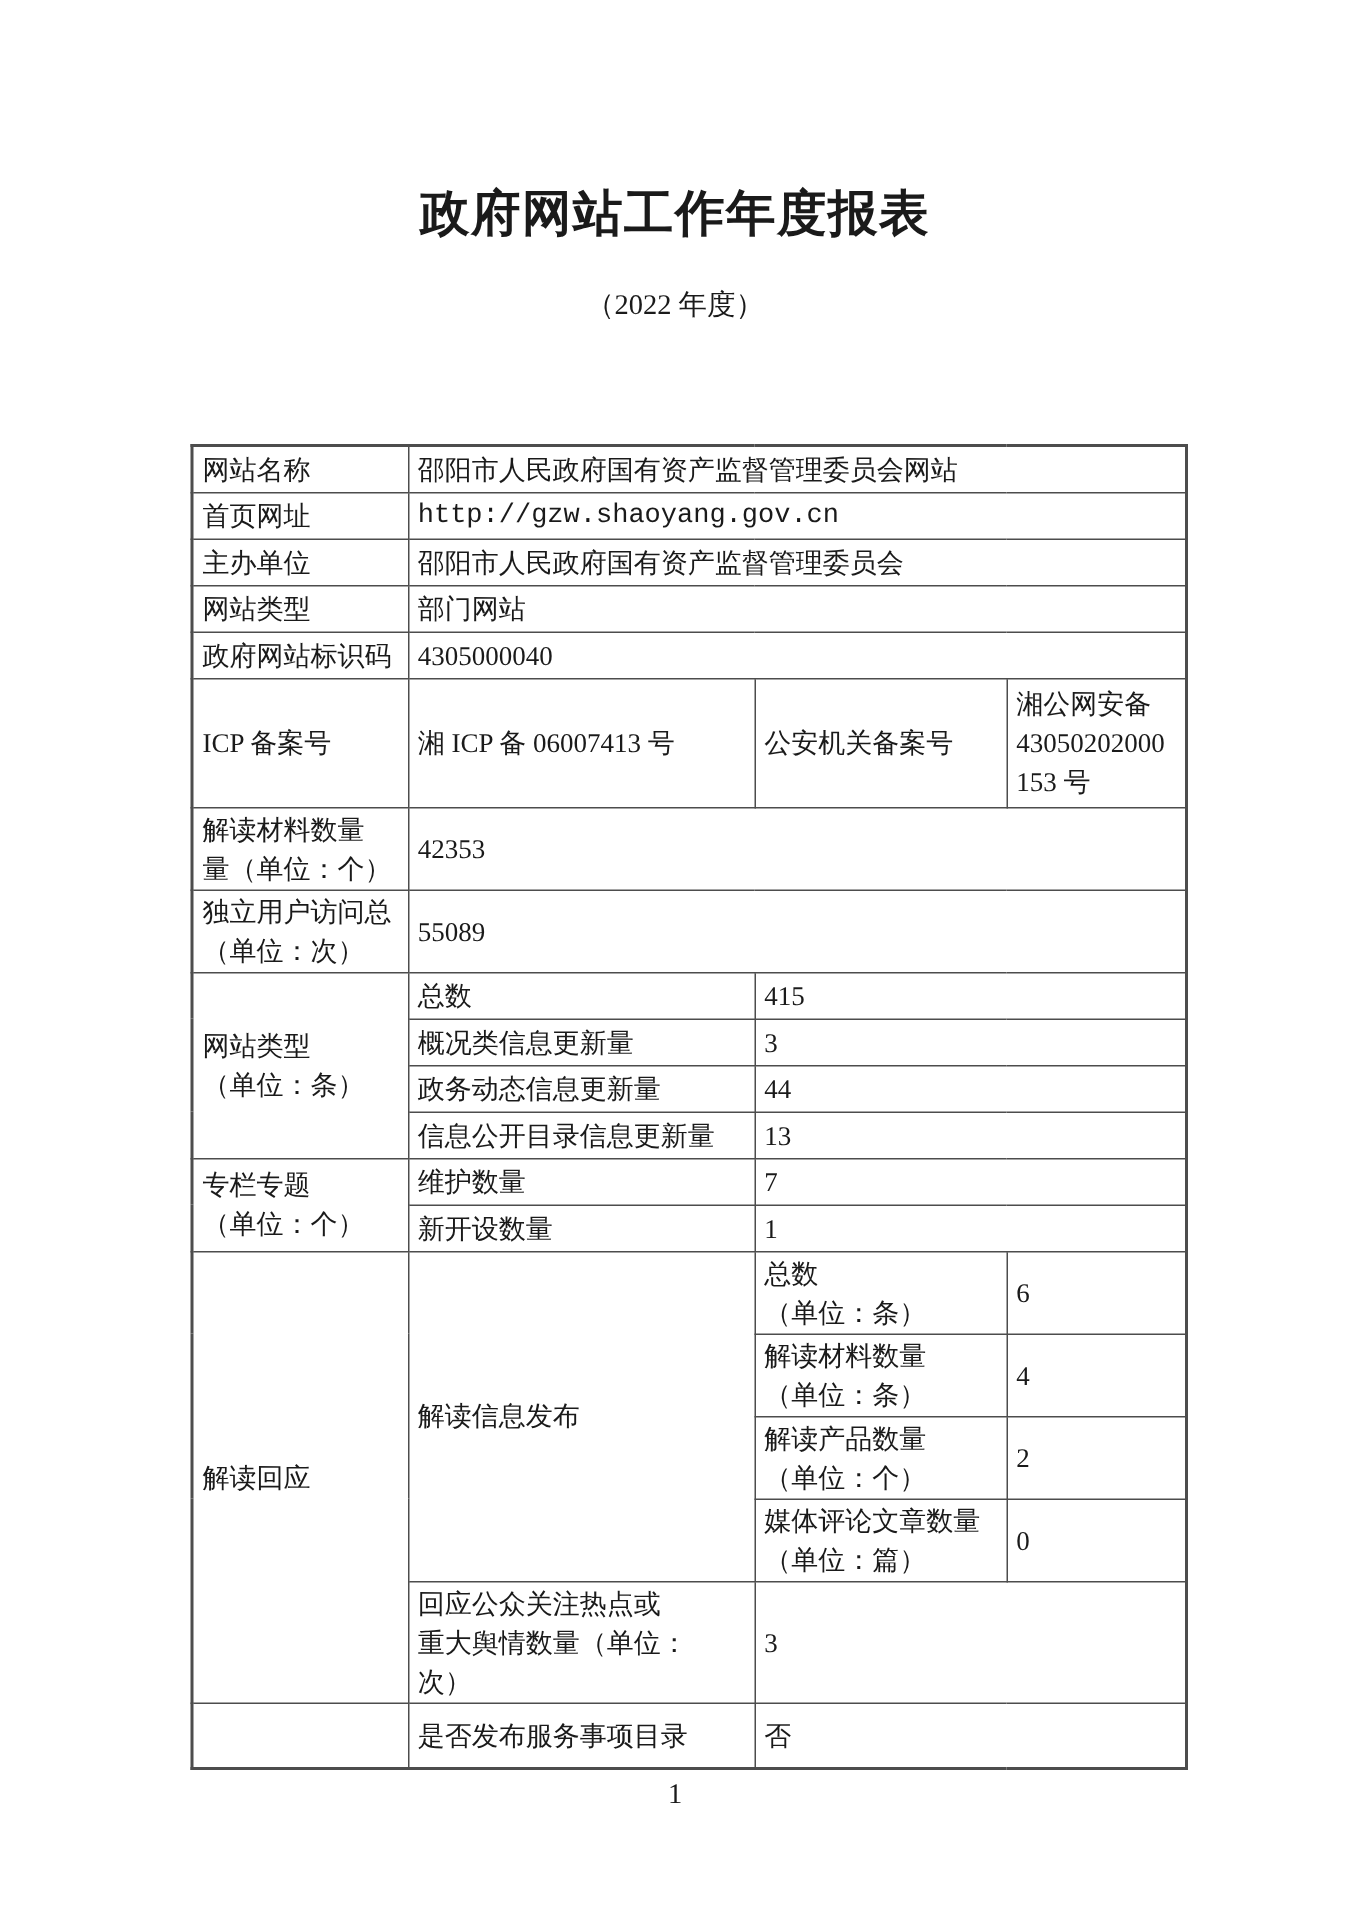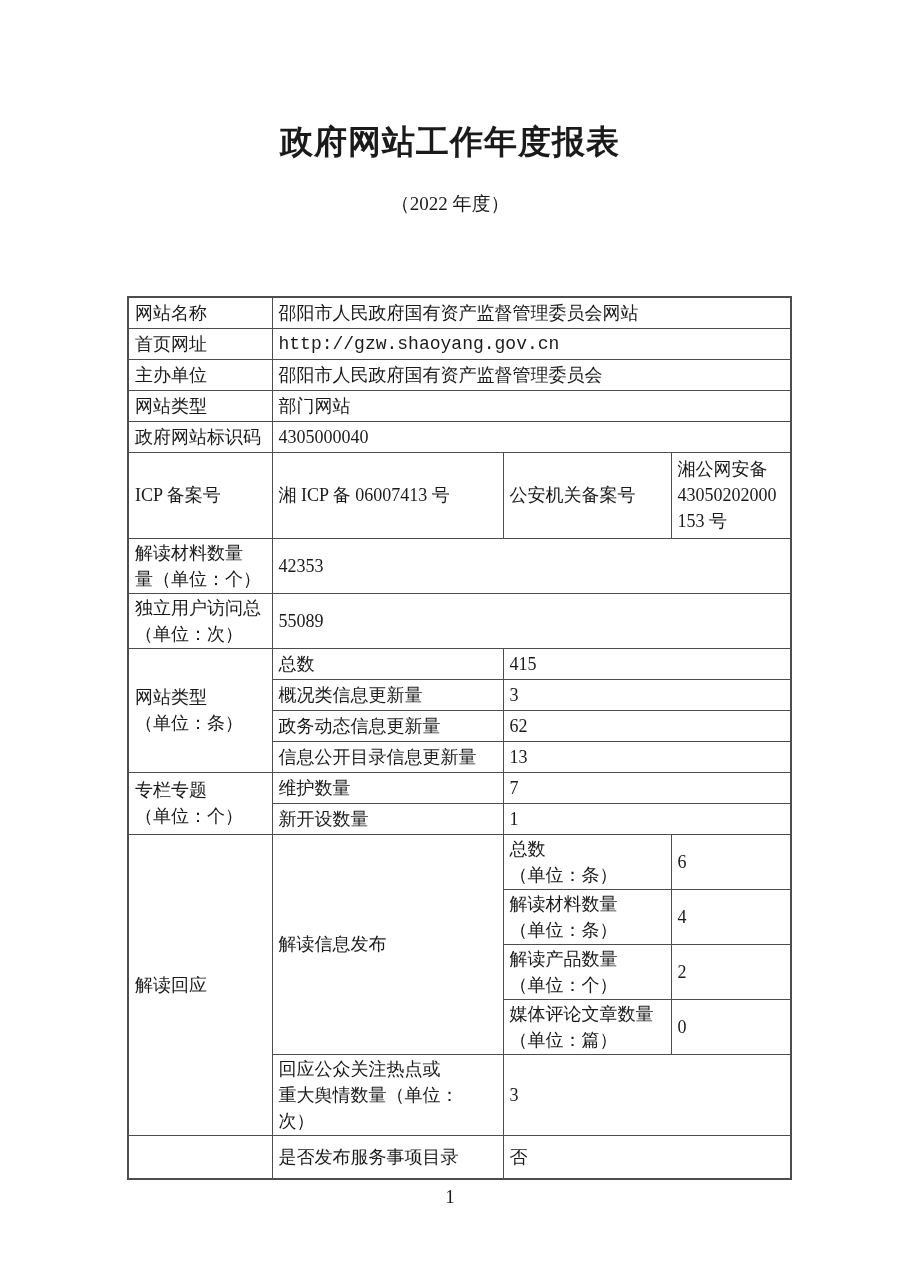--- a/index.html
+++ b/index.html
@@ -112,21 +112,21 @@
 （单位：条）</td>
       <td>总数</td>
       <td colspan="2">415</td>
     </tr>
     <tr class="h31">
       <td>概况类信息更新量</td>
       <td colspan="2">3</td>
     </tr>
     <tr class="h31">
       <td>政务动态信息更新量</td>
-      <td colspan="2">62</td>
+      <td colspan="2">44</td>
     </tr>
     <tr class="h31">
       <td>信息公开目录信息更新量</td>
       <td colspan="2">13</td>
     </tr>
 
     <tr class="h31">
       <td rowspan="2">专栏专题
 （单位：个）</td>
       <td>维护数量</td>

